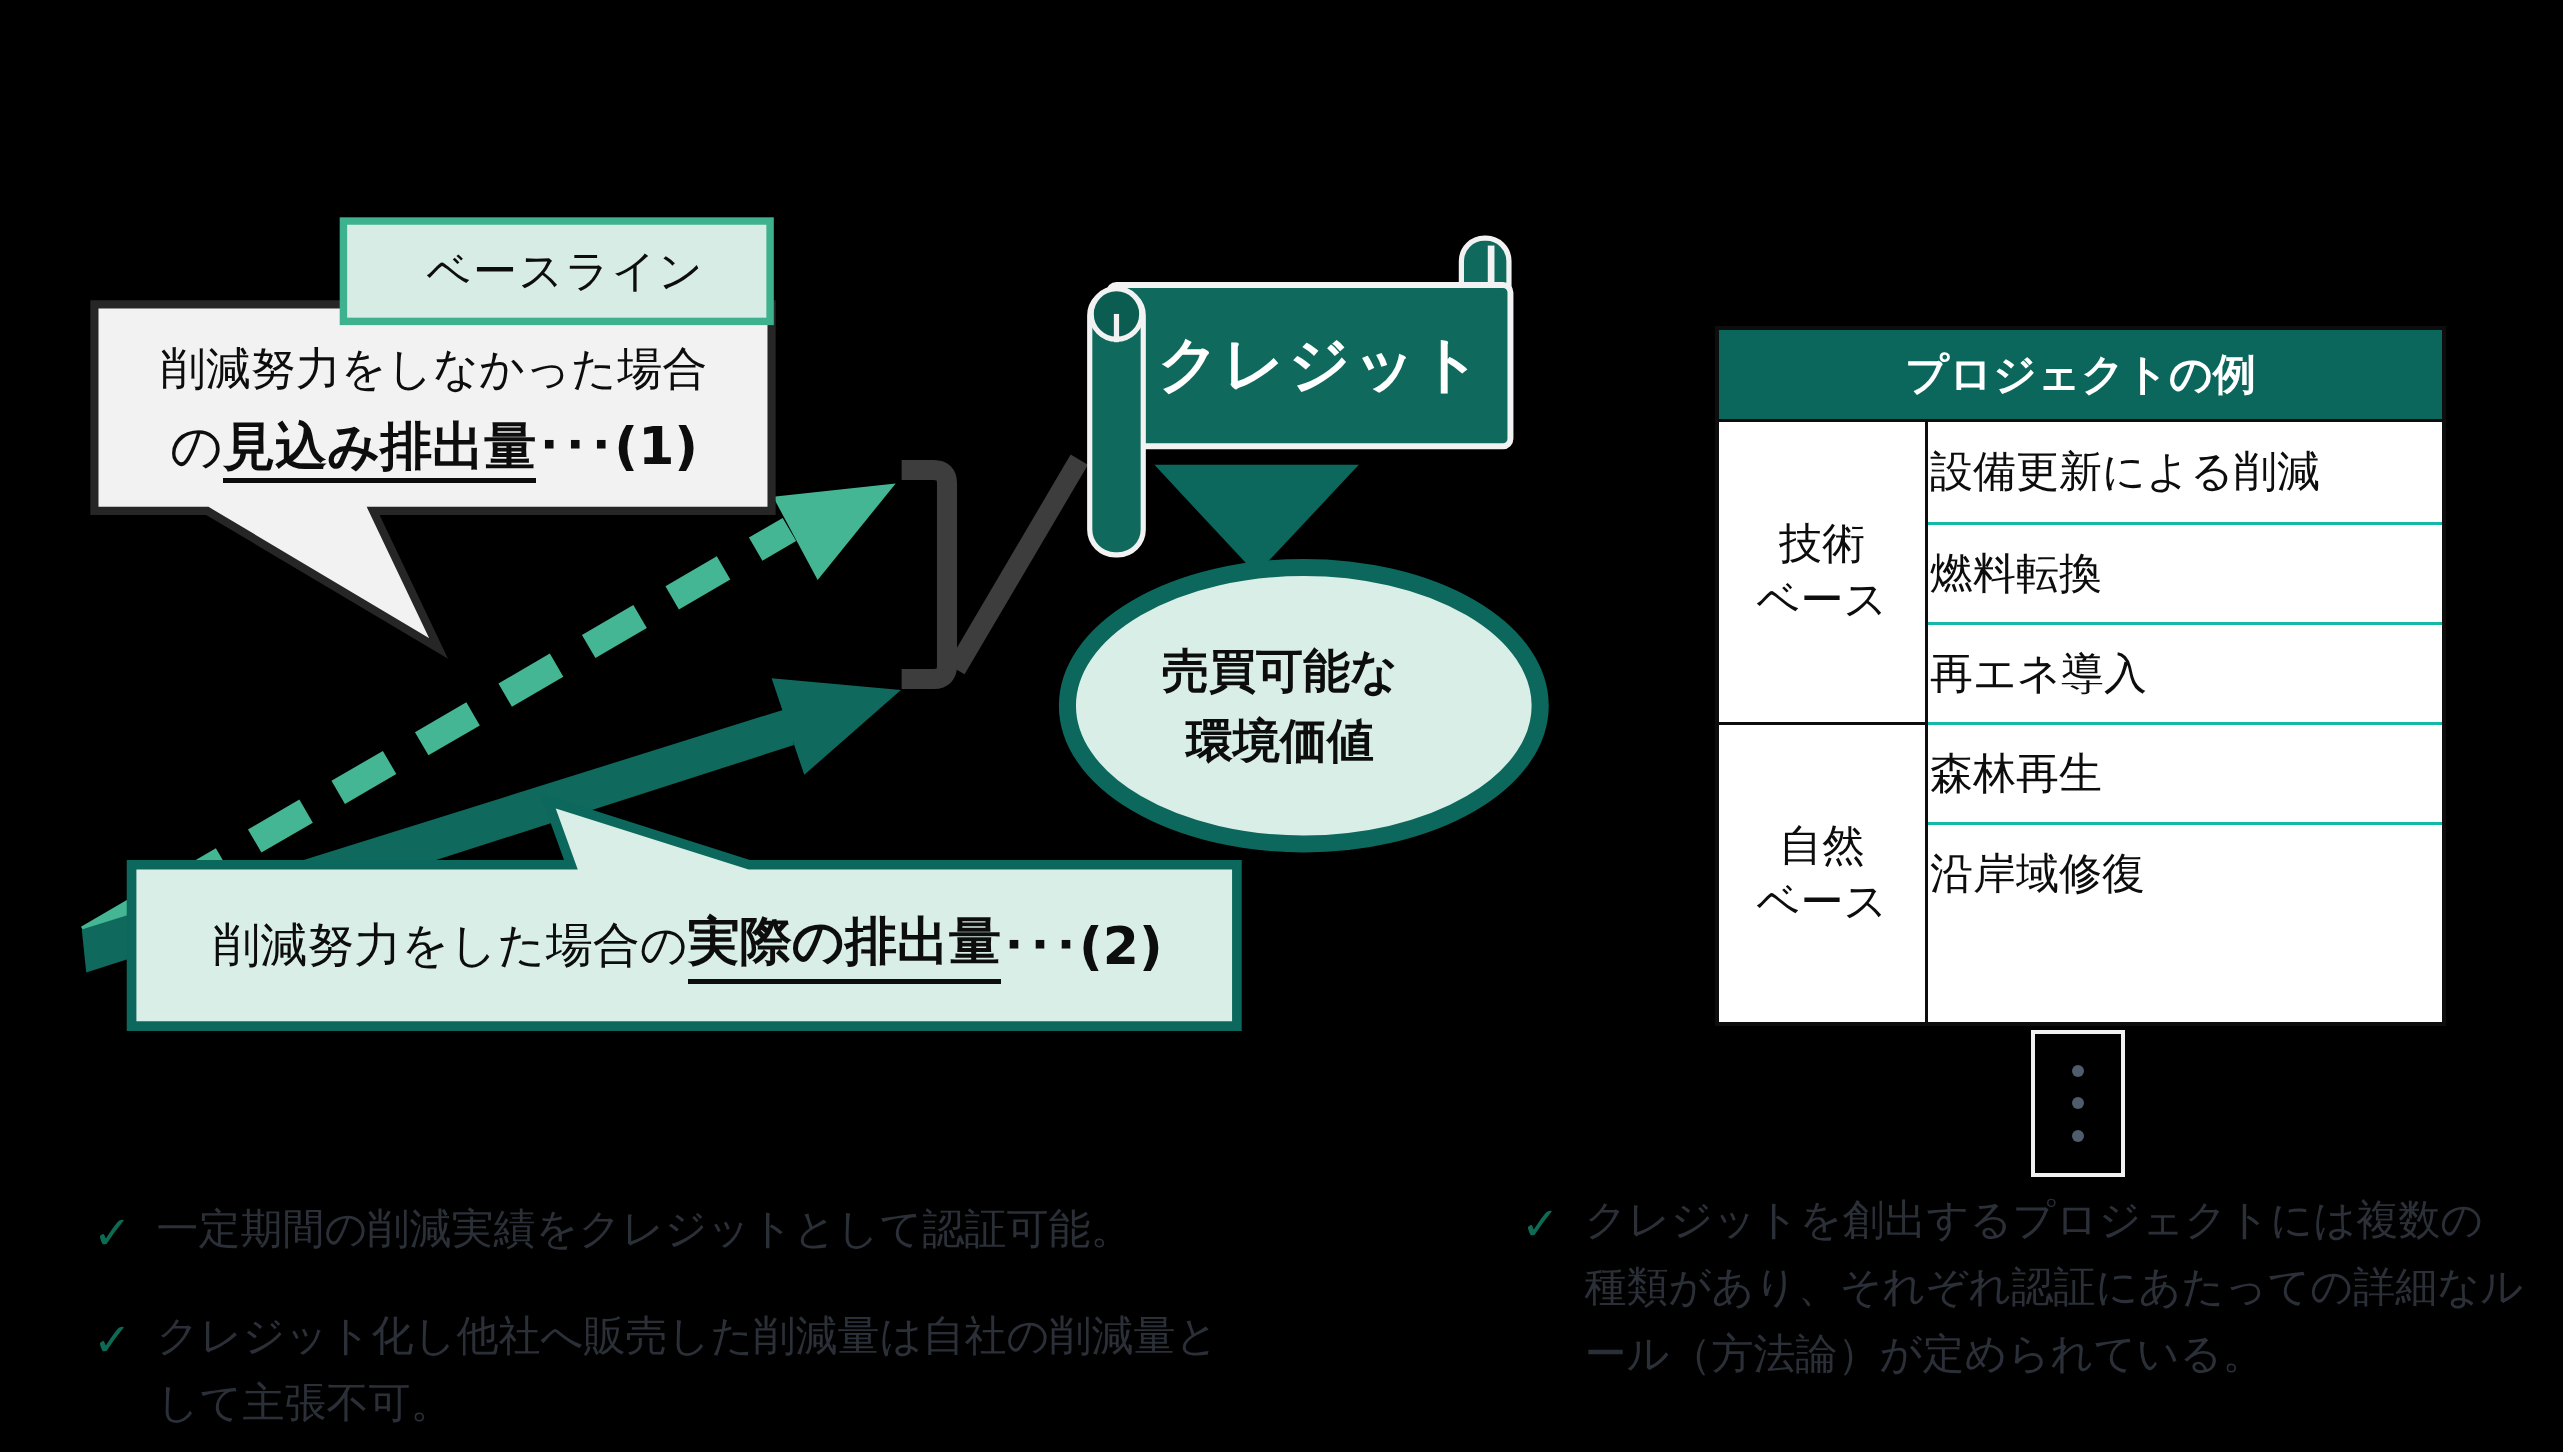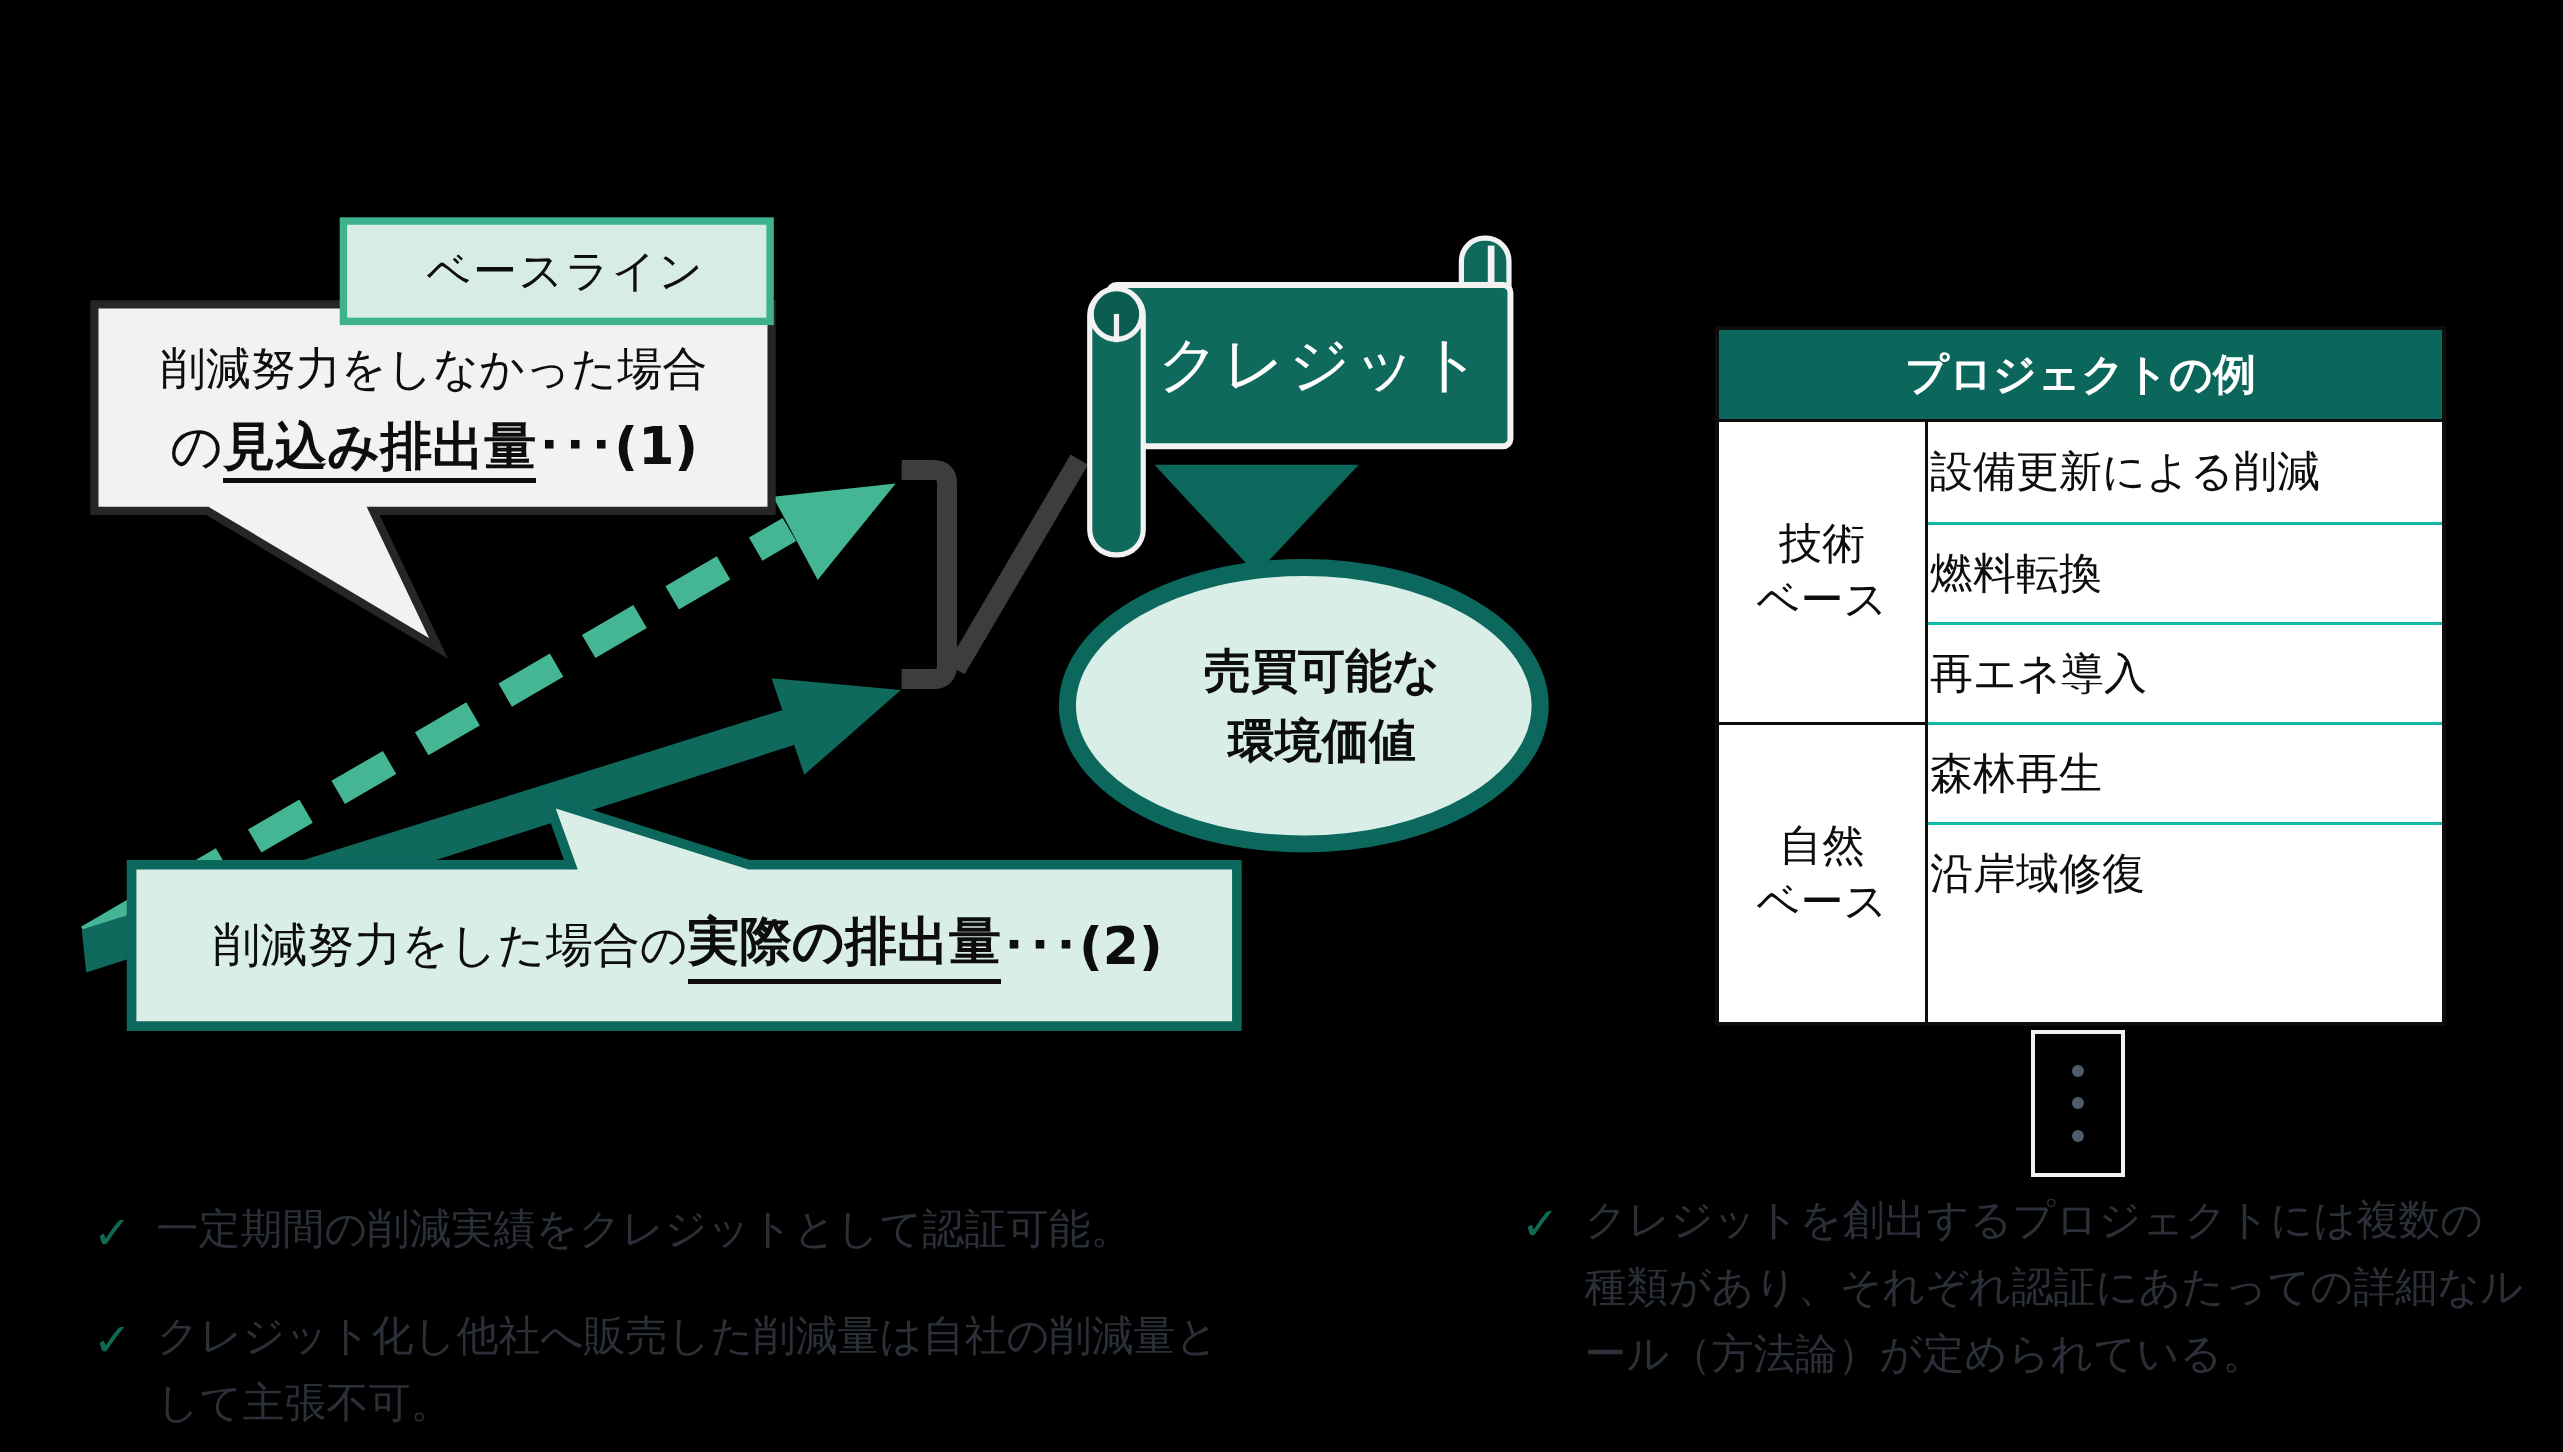--- a/index.html
+++ b/index.html
@@ -25,27 +25,27 @@
   }
   .bubble1-text .l1{font-size:45px;}
   .bubble1-text .l2{font-size:52px;margin-top:16px;}
   .emph{font-weight:bold;border-bottom:5.2px solid #0d0d0d;padding-bottom:2.2px;}
   .bold{font-weight:bold;}
 
   
   .credit-label{
     left:1085px;top:284px;width:427px;height:162px;
     display:flex;align-items:center;justify-content:center;
-    color:#ffffff;font-size:61px;font-weight:normal;letter-spacing:3px;
+    color:#ffffff;font-size:61px;font-weight:bold;letter-spacing:3px;
     padding-left:45px;box-sizing:border-box;
   }
 
   
   .ellipse-label{
-    left:1084px;top:630px;width:476px;height:152px;
+    left:1042px;top:630px;width:476px;height:152px;
     display:flex;flex-direction:column;align-items:center;justify-content:center;
     font-size:47px;font-weight:bold;line-height:1.5;text-align:center;
   }
 
   
   .callout2-text{
     left:160px;top:868px;width:1056px;height:155px;
     display:flex;align-items:center;justify-content:center;
     font-size:47px;white-space:nowrap;
   }

